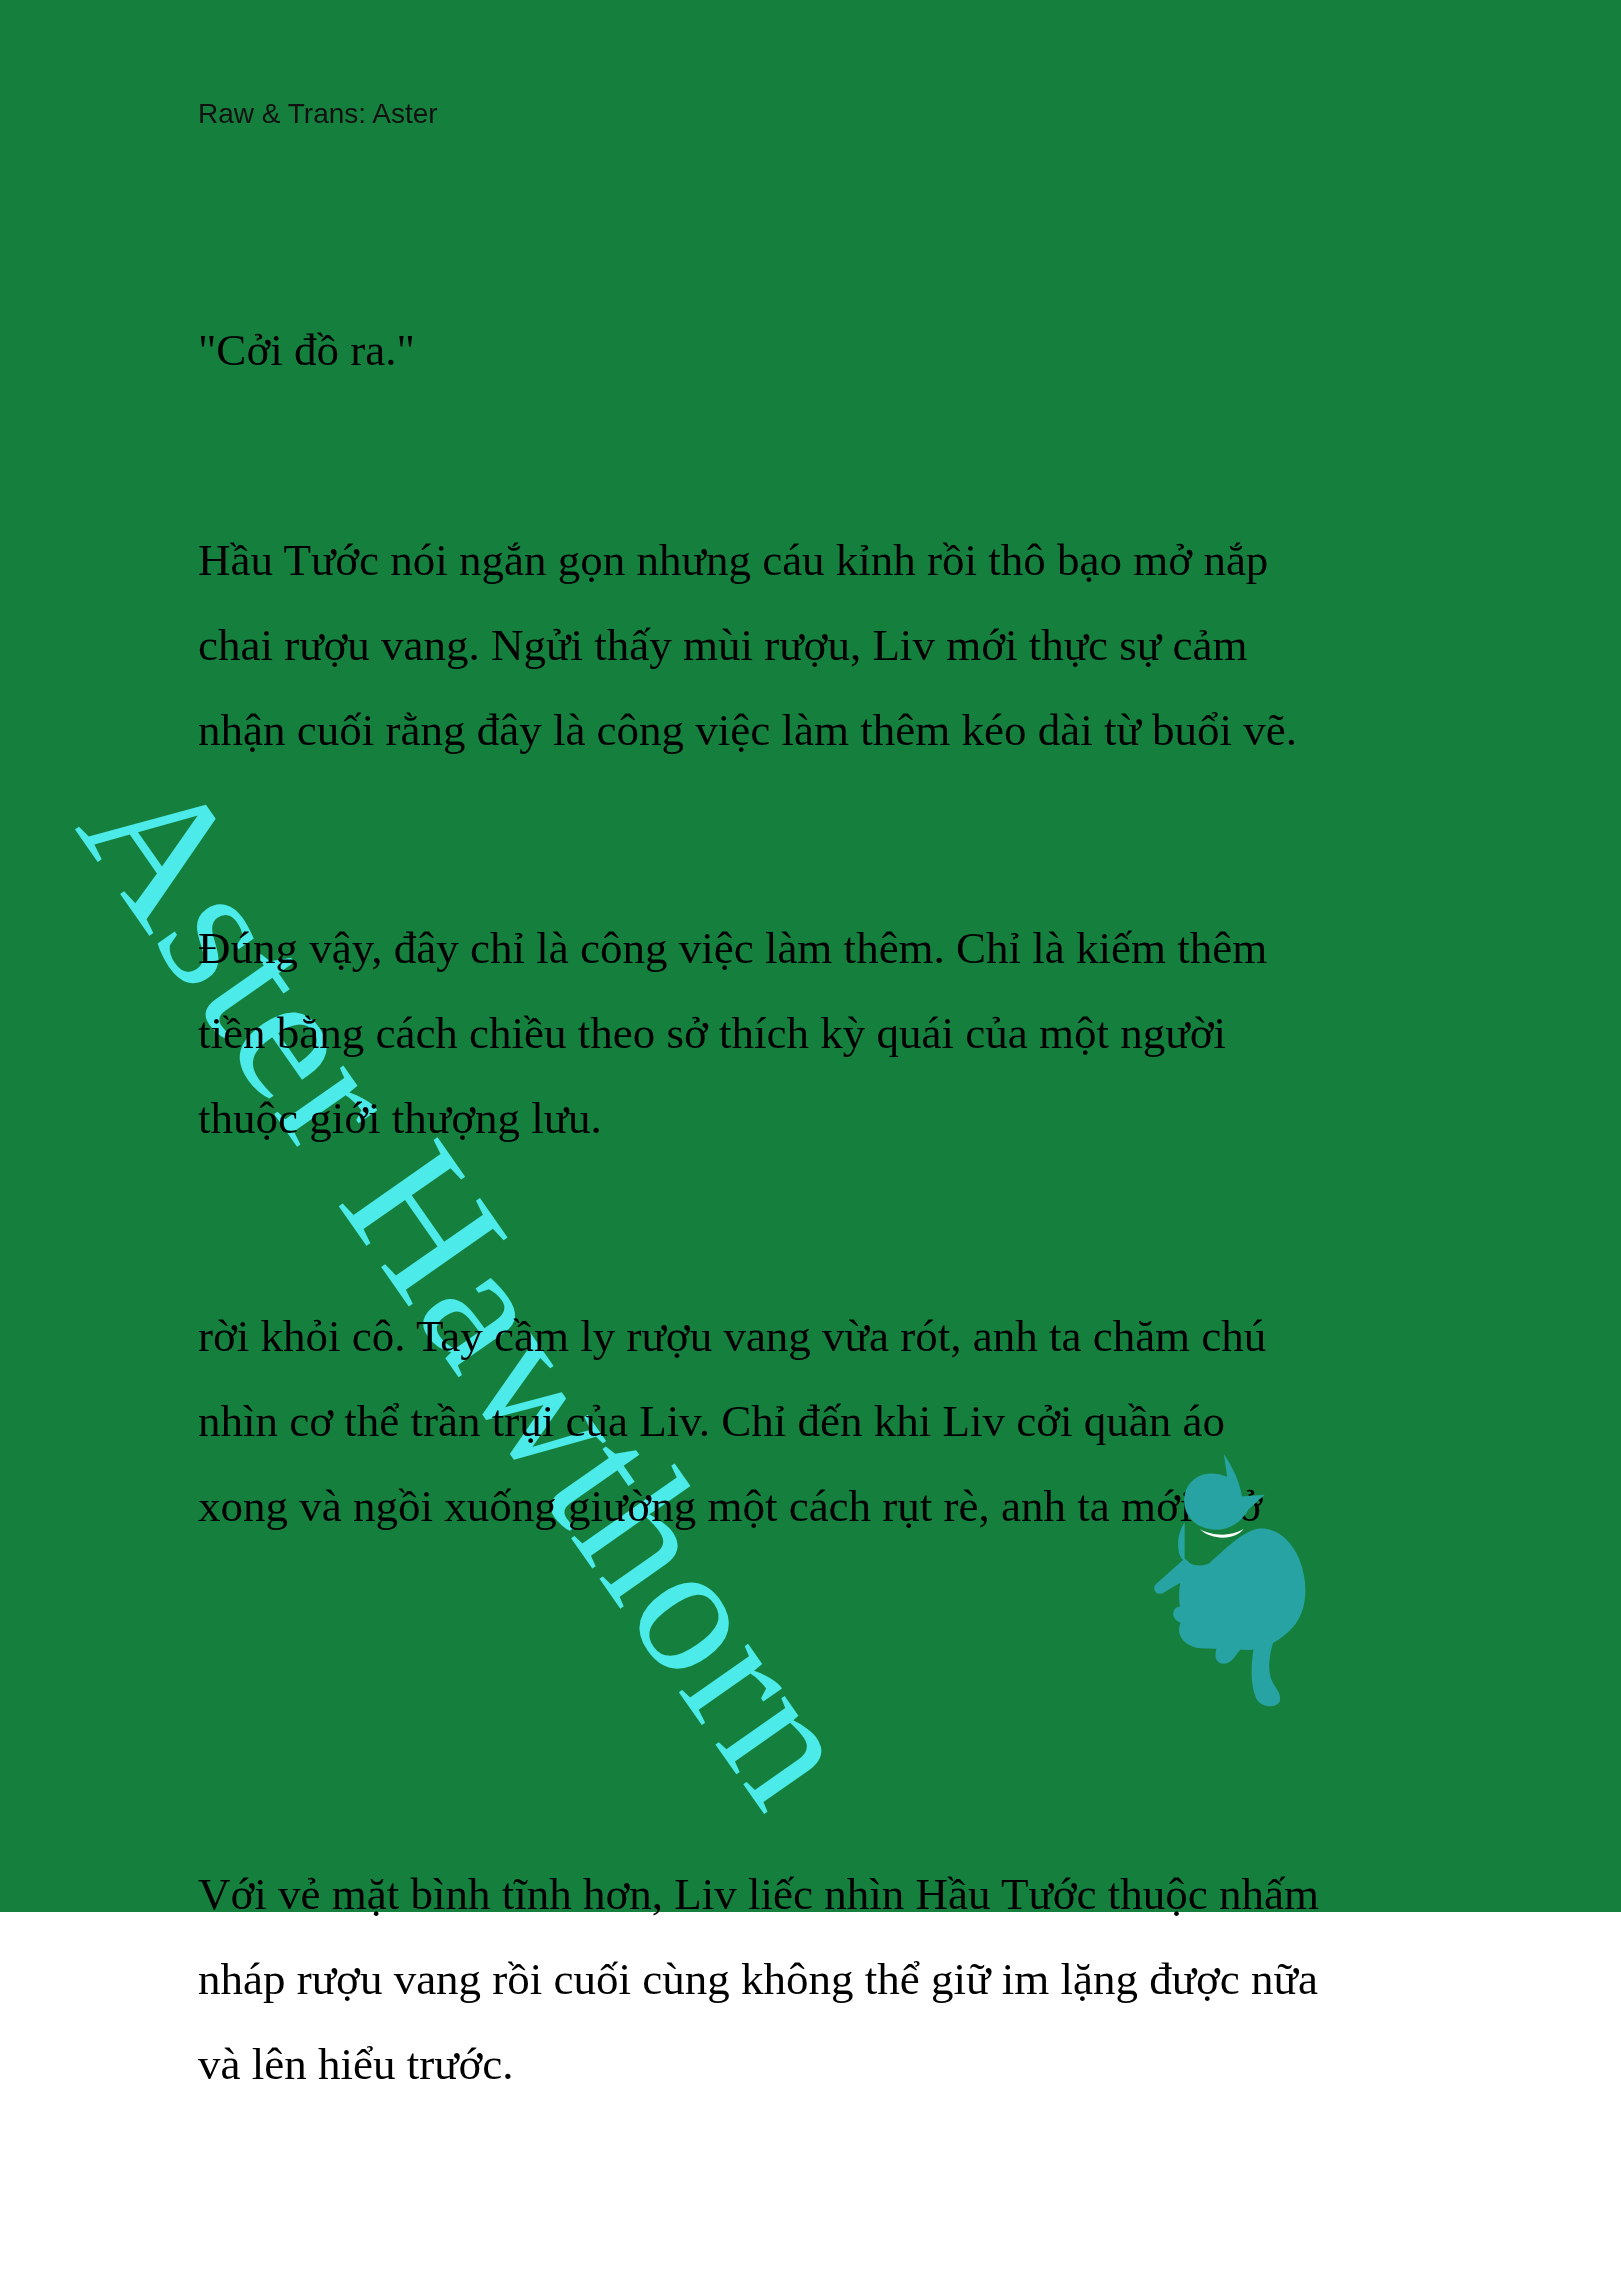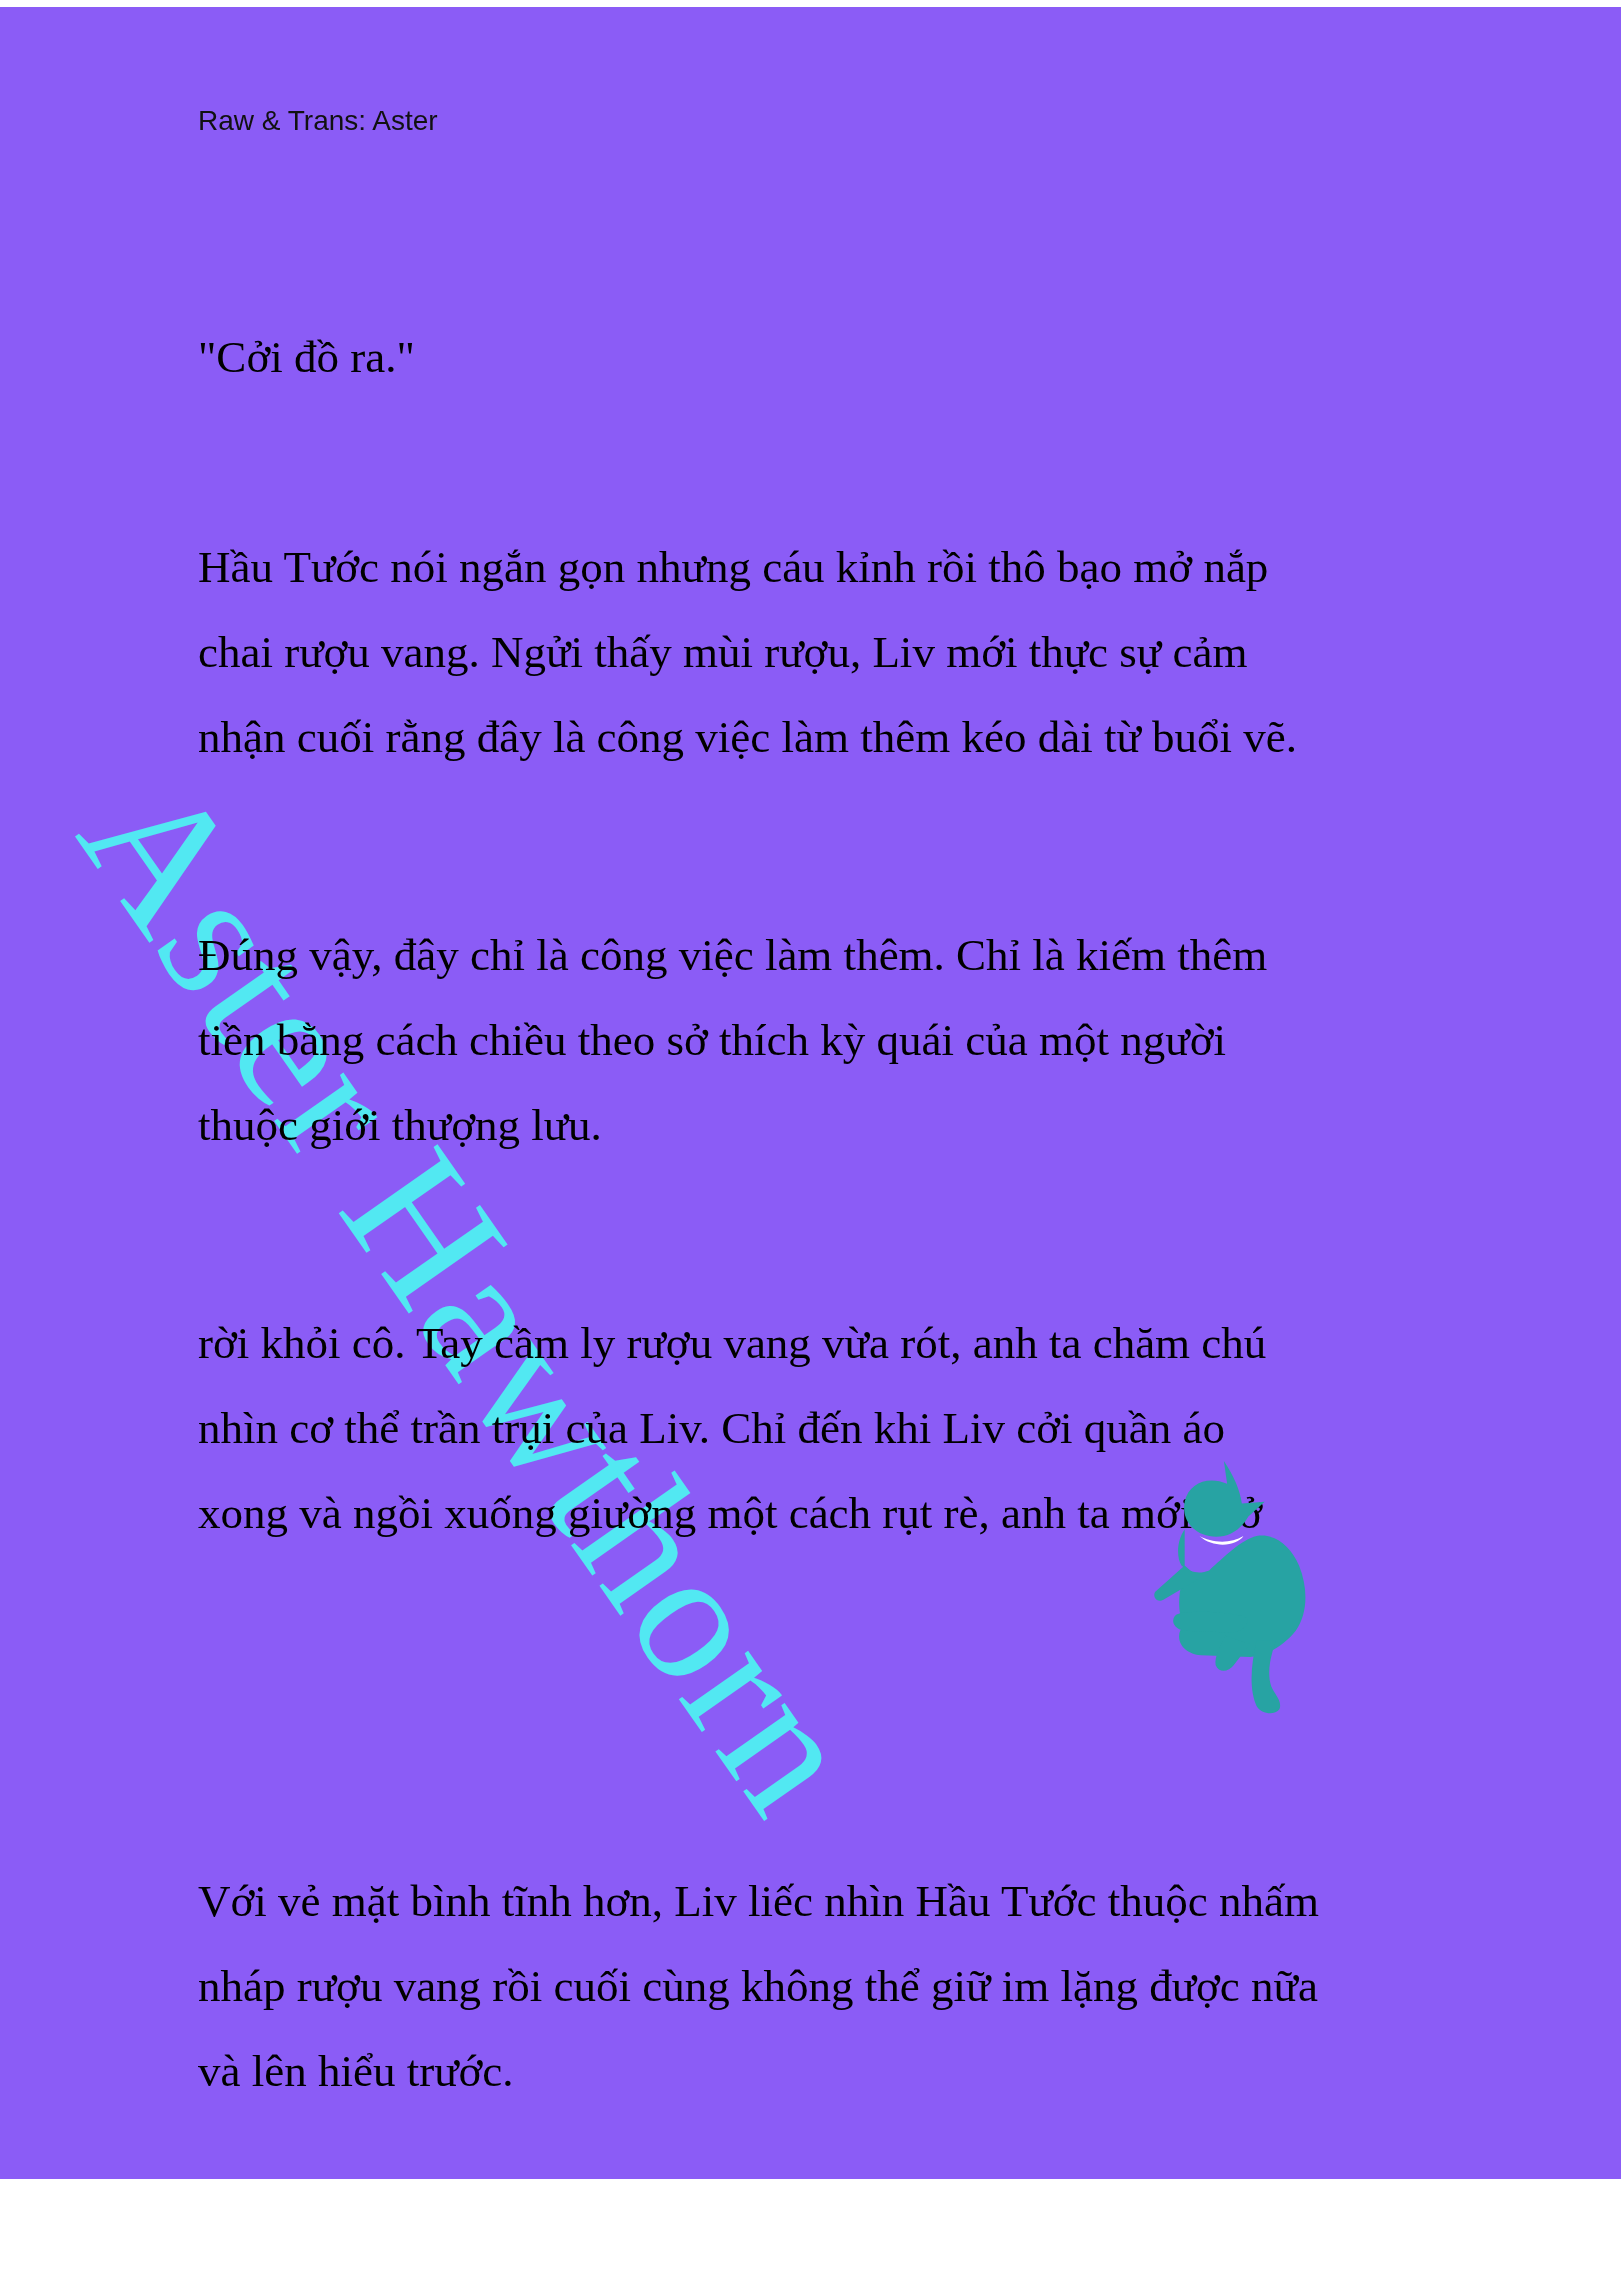--- a/index.html
+++ b/index.html
@@ -8,23 +8,23 @@
     background: #ffffff;
   }
   body {
     width: 1621px;
     height: 2293px;
     position: relative;
     overflow: hidden;
   }
   .page {
     position: absolute;
-    left: 0; top: 7px;
-    width: 1621px; height: 2172px;
-    background: #8b5cf6;
+    left: 0; top: 0;
+    width: 1621px; height: 1912px;
+    background: #15803d;
   }
   .header {
     position: absolute;
     left: 198px;
     top: 98px;
     font-family: "Liberation Sans", sans-serif;
     font-size: 28px;
     color: #111111;
     white-space: nowrap;
   }

